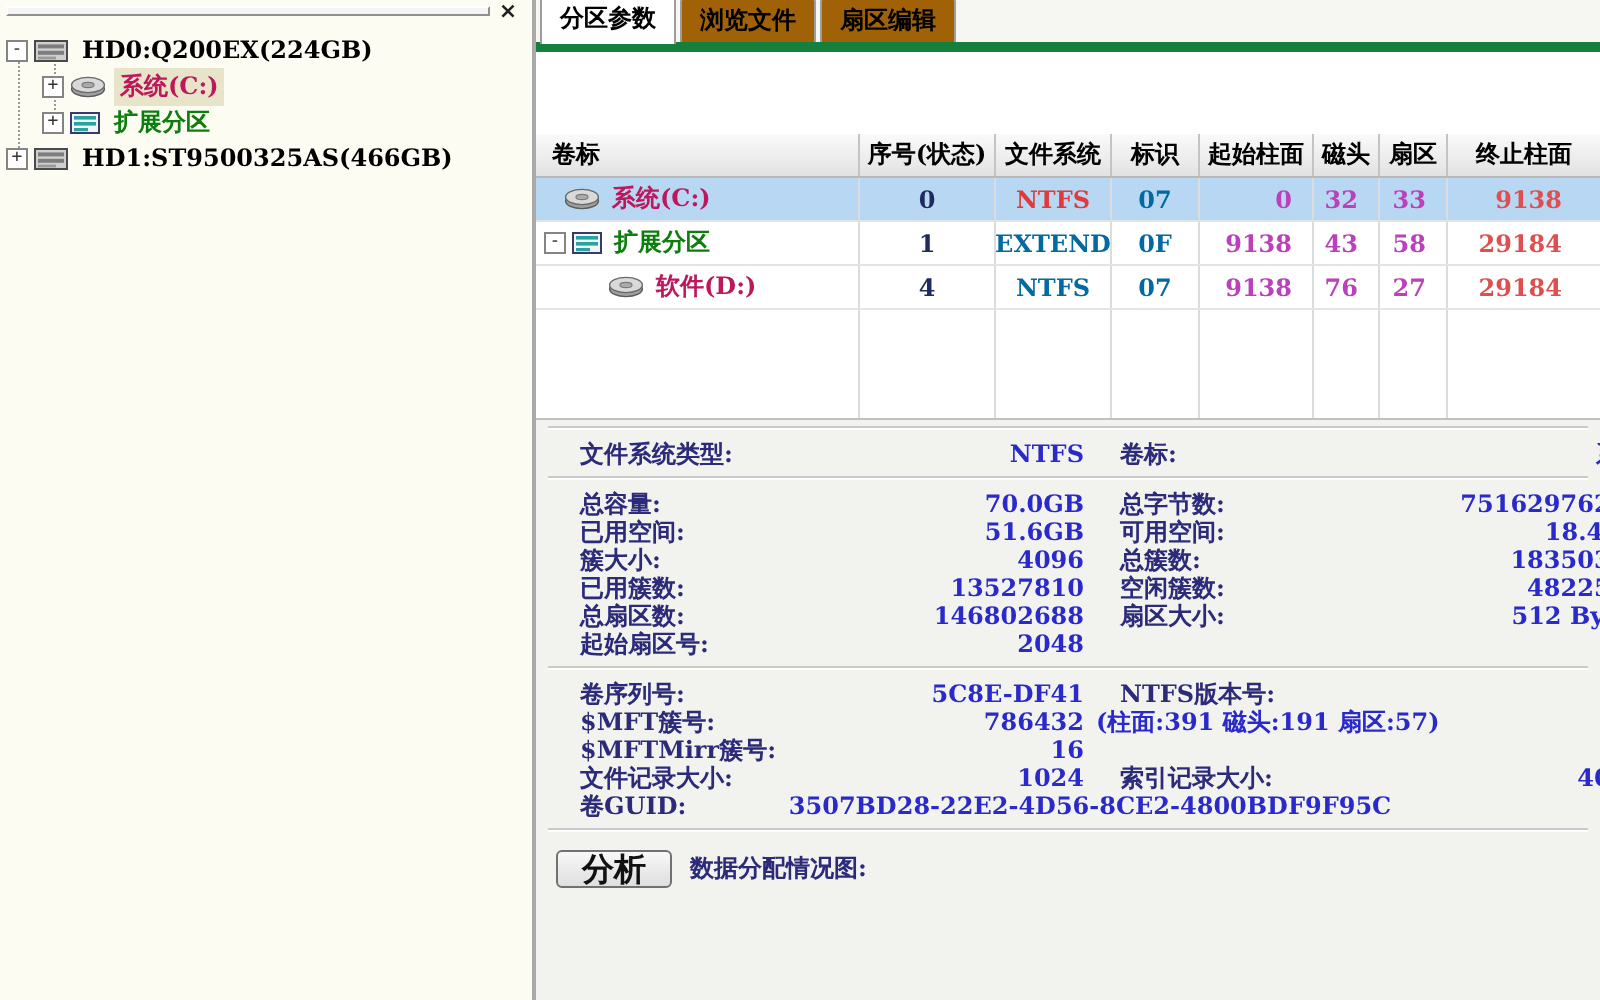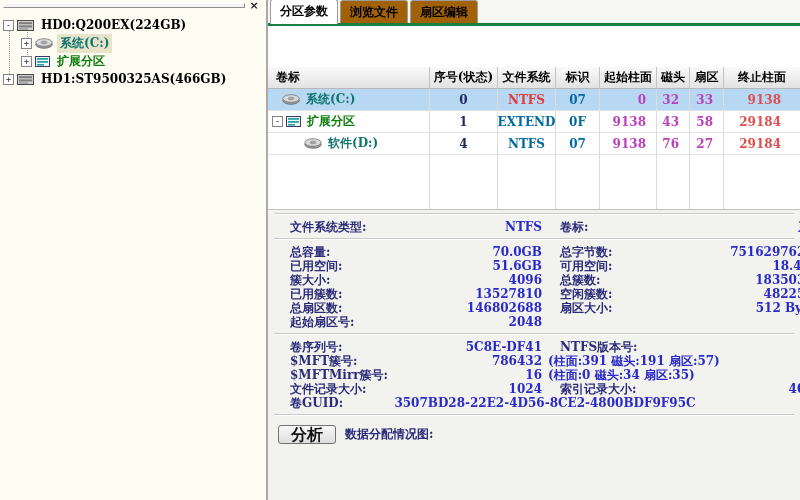--- a/index.html
+++ b/index.html
@@ -21,32 +21,32 @@
   .toggle{display:inline-block;width:11px;height:11px;border:1px solid #848484;background:#fff;
     font-family:"DejaVu Sans Mono",monospace;font-size:9px;font-weight:normal;line-height:9px;
     text-align:center;color:#333;margin-right:3px;flex:none;}
   .ticon{display:inline-flex;align-items:center;margin-right:4px;flex:none;}
   .tlabel{padding:1px 3px;}
   .tree-item.selected .tlabel{background:#e8e4ca;}
   .vline1{position:absolute;left:9px;top:28px;height:54px;border-left:1px dotted #9a9a9a;z-index:1;}
   .vline2{position:absolute;left:27px;top:30px;height:33px;border-left:1px dotted #9a9a9a;z-index:1;}
 
   .c-black{color:#000;}
-  .c-brown{color:#0f766e;}
+  .c-brown{color:#be185d;}
   .c-green{color:#0e7d0e;}
   .c-red{color:#e03a3a;}
   .c-dark{color:#0369a1;}
   .c-mag{color:#bc3fbc;}
   .c-endred{color:#de4f4f;}
   .c-seq{color:#1f2a60;}
 
   
   .right-panel{position:absolute;left:268px;top:0;width:532px;height:500px;background:#fff;}
 
-  .tabstrip{position:relative;height:26px;background:#f6f6f3;border-bottom:3px solid #15803d;
+  .tabstrip{position:relative;height:26px;background:#f6f6f3;border-bottom:5px solid #15803d;
     padding-left:2px;display:flex;align-items:flex-end;}
   .tab{position:relative;padding:3px 9px 2px 9px;margin-right:2px;border:1px solid #9c9c9c;
     border-bottom:none;border-radius:3px 3px 0 0;background:#a16207;color:#000;cursor:default;}
   .tab.active{background:#fff;margin-bottom:-1px;padding-bottom:4px;z-index:3;}
 
   .ptable{position:relative;margin-top:41px;}
   .thead{display:flex;height:22px;background:linear-gradient(#fafafa,#e2e2e2);
     border-bottom:1px solid #b8b8b8;}
   .th{display:flex;align-items:center;justify-content:center;border-right:1px solid #c4c4c4;
     white-space:nowrap;overflow:hidden;color:#000;}
@@ -342,21 +342,20 @@
             <span class="lbl">$MFT簇号:</span>
             <span class="val">786432</span>
           </div>
         <span class="extra">(柱面:391 磁头:191 扇区:57)</span>
       </div>
       <div class="drow">
         <div class="pair-left">
             <span class="lbl">$MFTMirr簇号:</span>
             <span class="val">16</span>
           </div>
-        <span class="extra">(柱面:0 磁头:34 扇区:35)</span>
       </div>
       <div class="drow">
         <div class="pair-left">
             <span class="lbl">文件记录大小:</span>
             <span class="val">1024</span>
           </div>
         <div class="pair-right">
             <span class="lbl">索引记录大小:</span>
             <span class="val">4096</span>
           </div>

